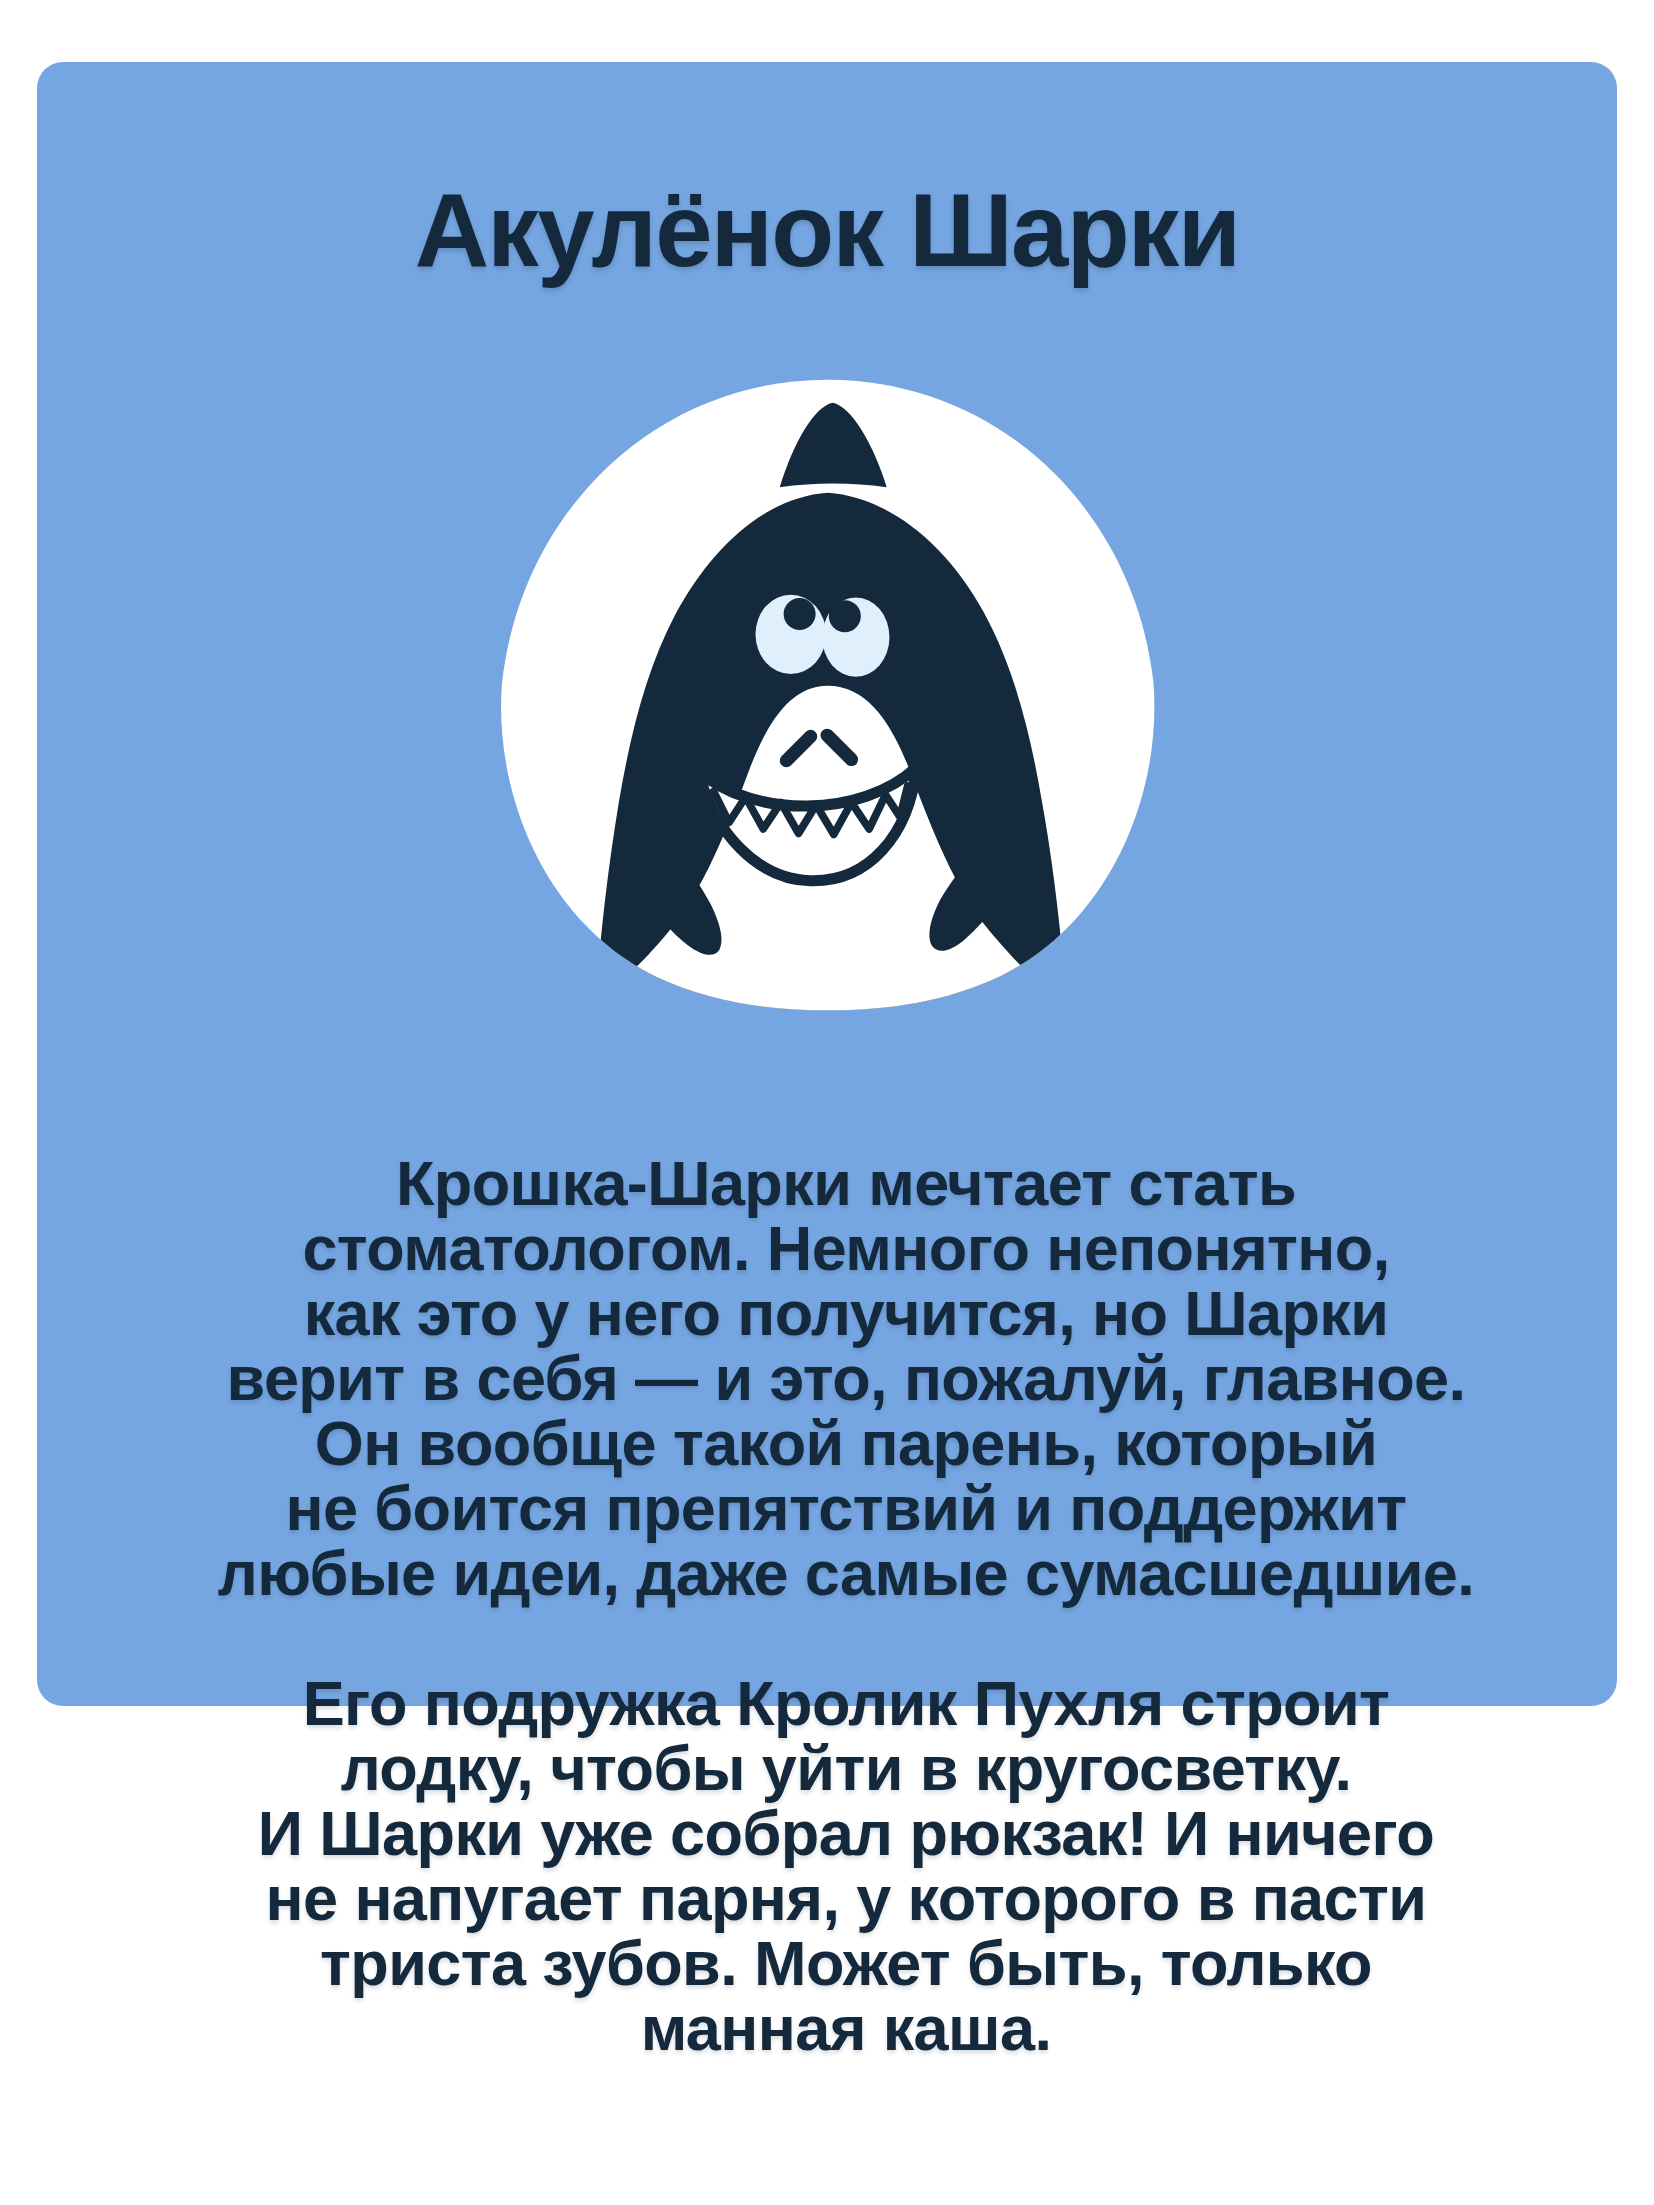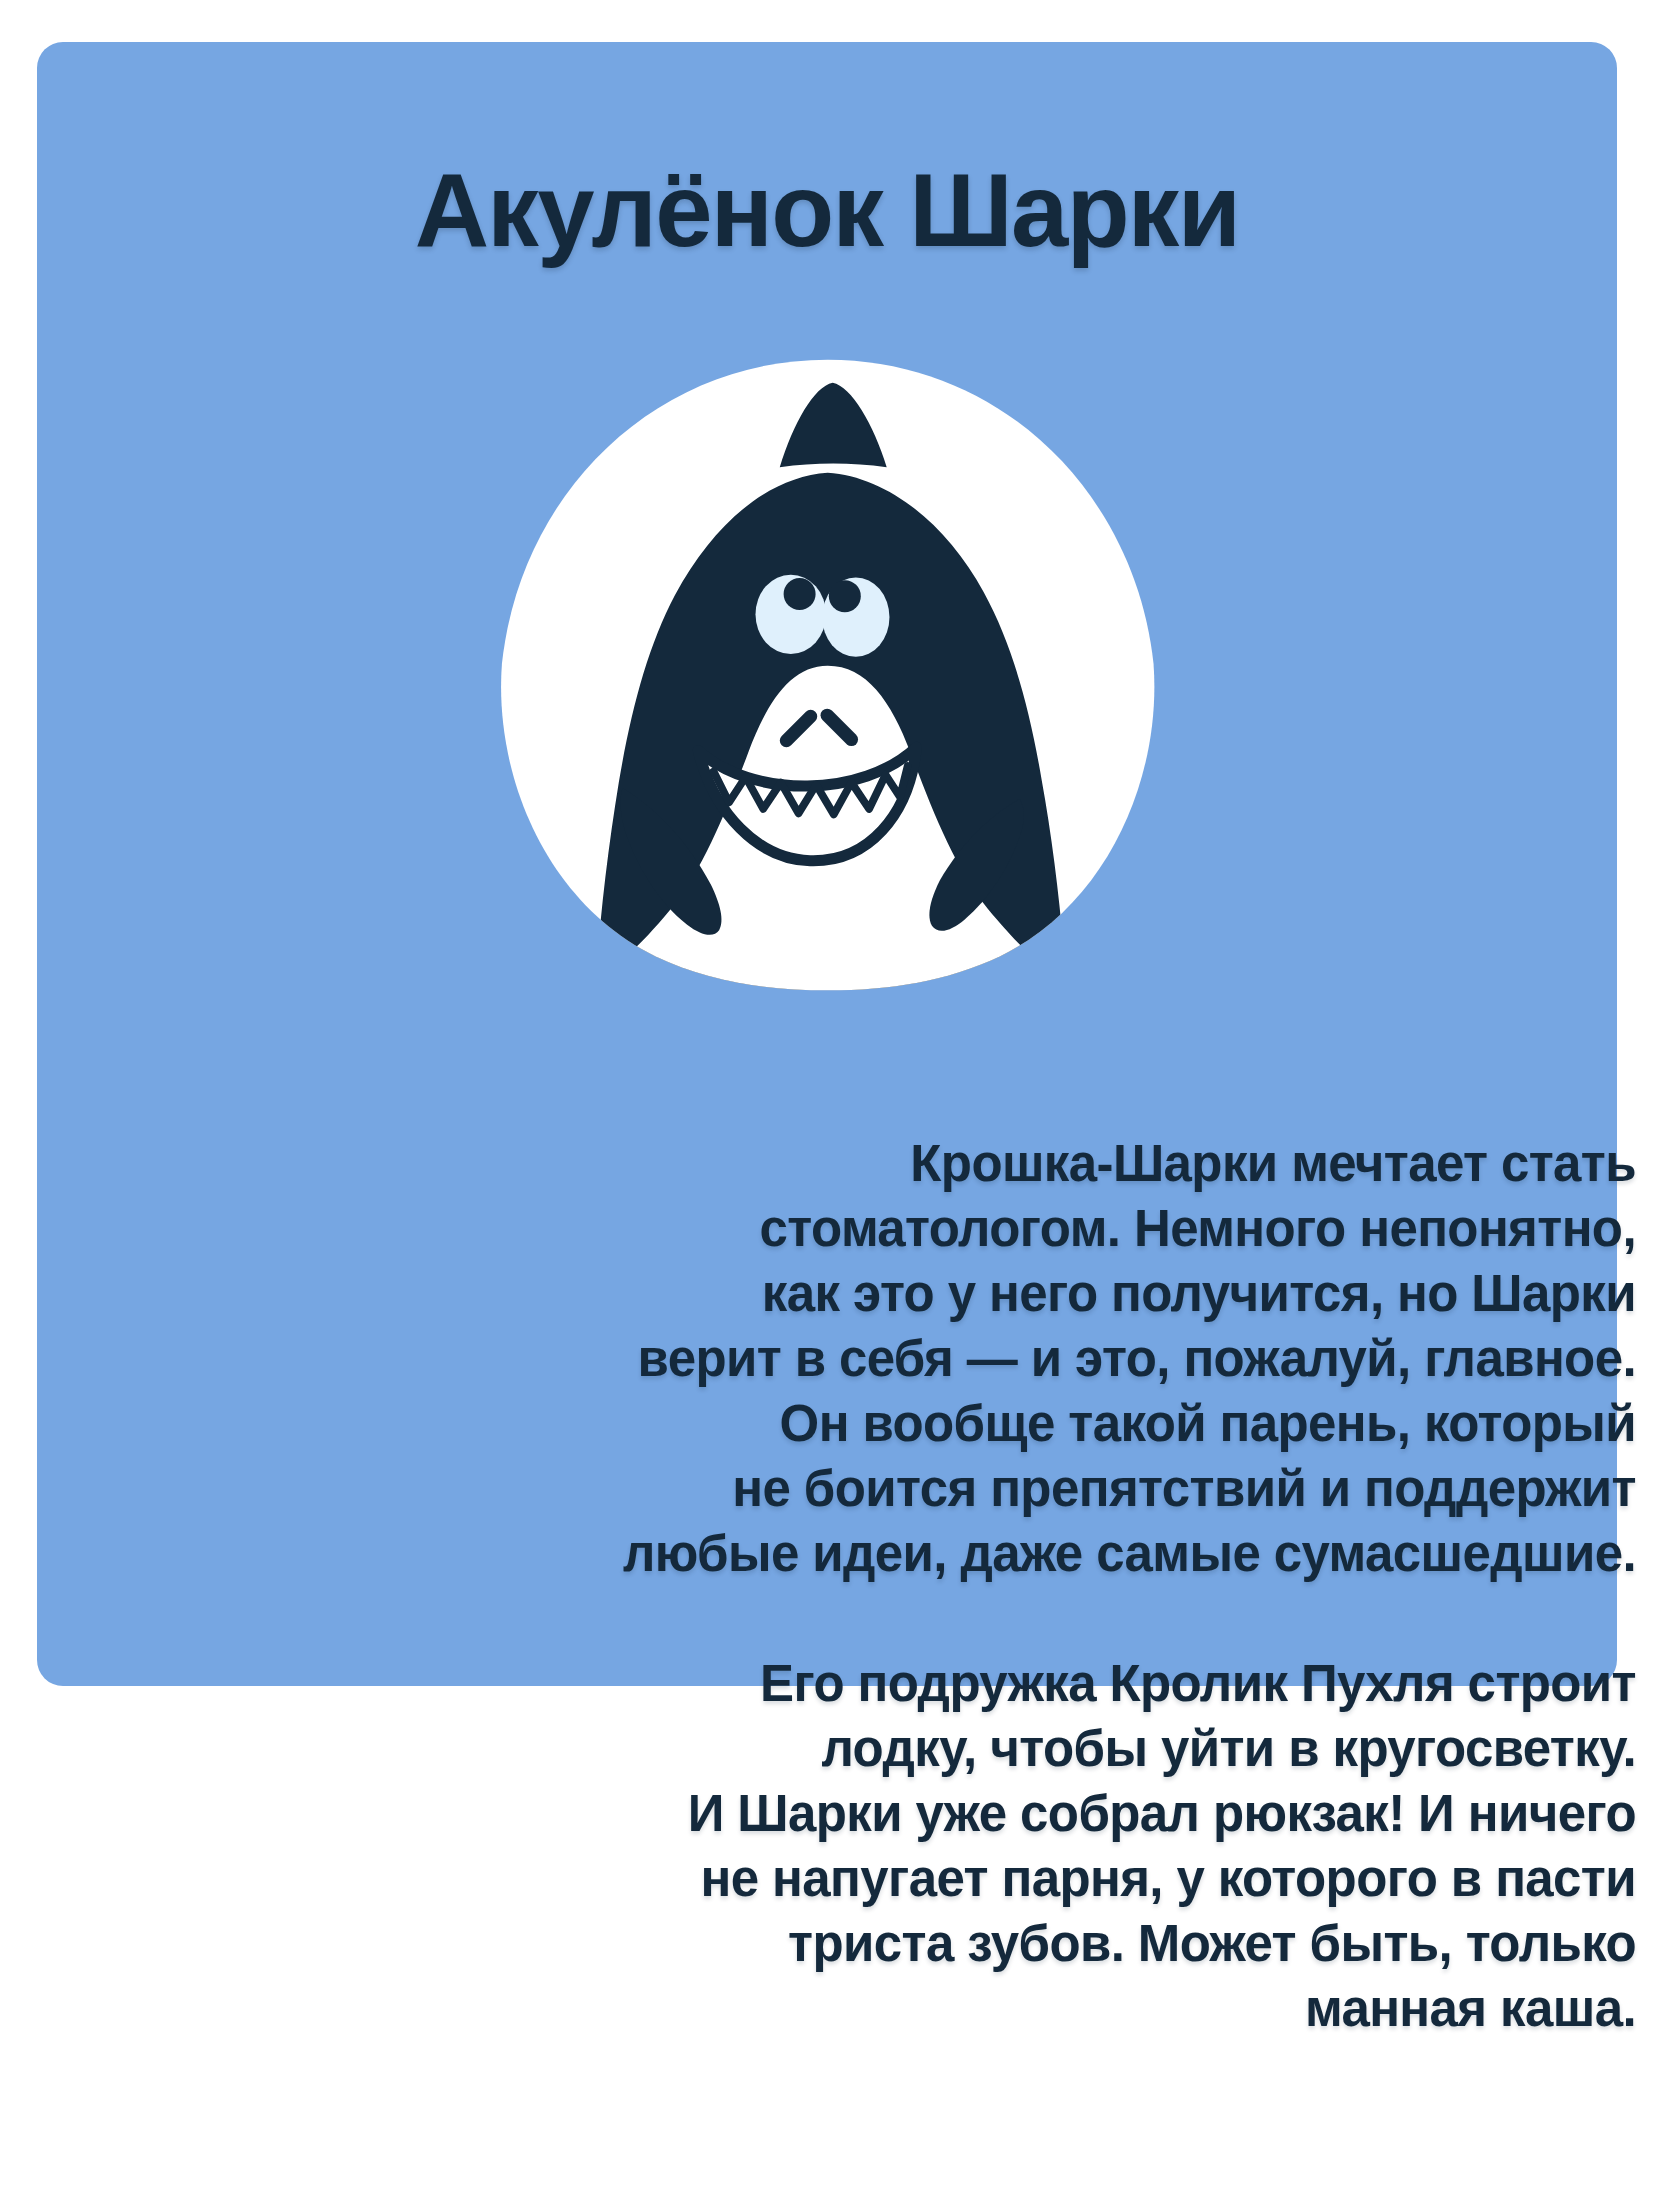--- a/index.html
+++ b/index.html
@@ -13,21 +13,21 @@
   .stage {
     position: relative;
     width: 1655px;
     height: 2205px;
     background: #ffffff;
     overflow: hidden;
   }
   .card {
     position: absolute;
     left: 37px;
-    top: 42px;
+    top: 62px;
     width: 1580px;
     height: 1644px;
     background: #76A6E2;
     border-radius: 26px;
   }
   .title {
     position: absolute;
     left: 0;
     top: 117px;
     width: 100%;
@@ -45,23 +45,23 @@
     left: 456px;
     top: 316px;
     width: 670px;
     height: 634px;
   }
   .story {
     position: absolute;
     left: 0;
     top: 1089px;
     width: 100%;
-    text-align: right;
+    text-align: center;
     color: #14293C;
-    font-size: 51px;
+    font-size: 63px;
     line-height: 65px;
     font-weight: bold;
     letter-spacing: -0.6px;
     text-shadow: 0 2.8px 4.4px rgba(10, 25, 45, 0.15);
     padding-left: 19px;
   }
   .story p {
     margin: 0 0 65px 0;
     white-space: pre-line;
   }

